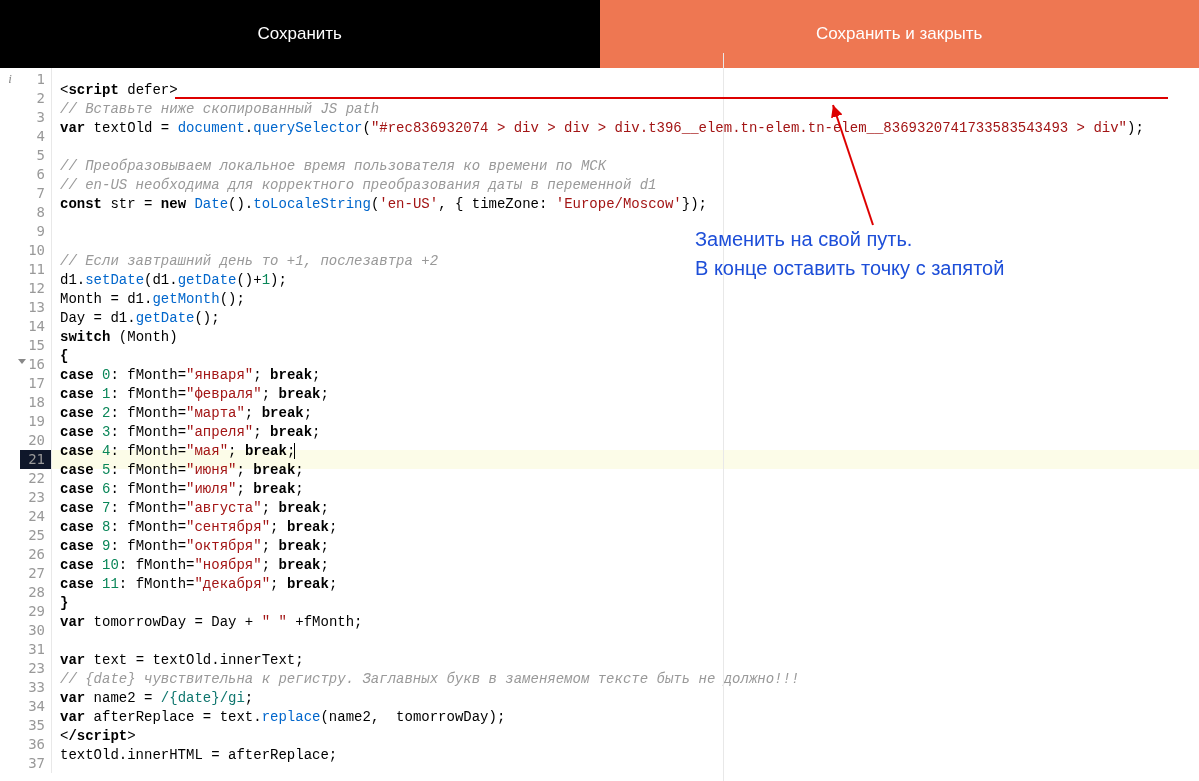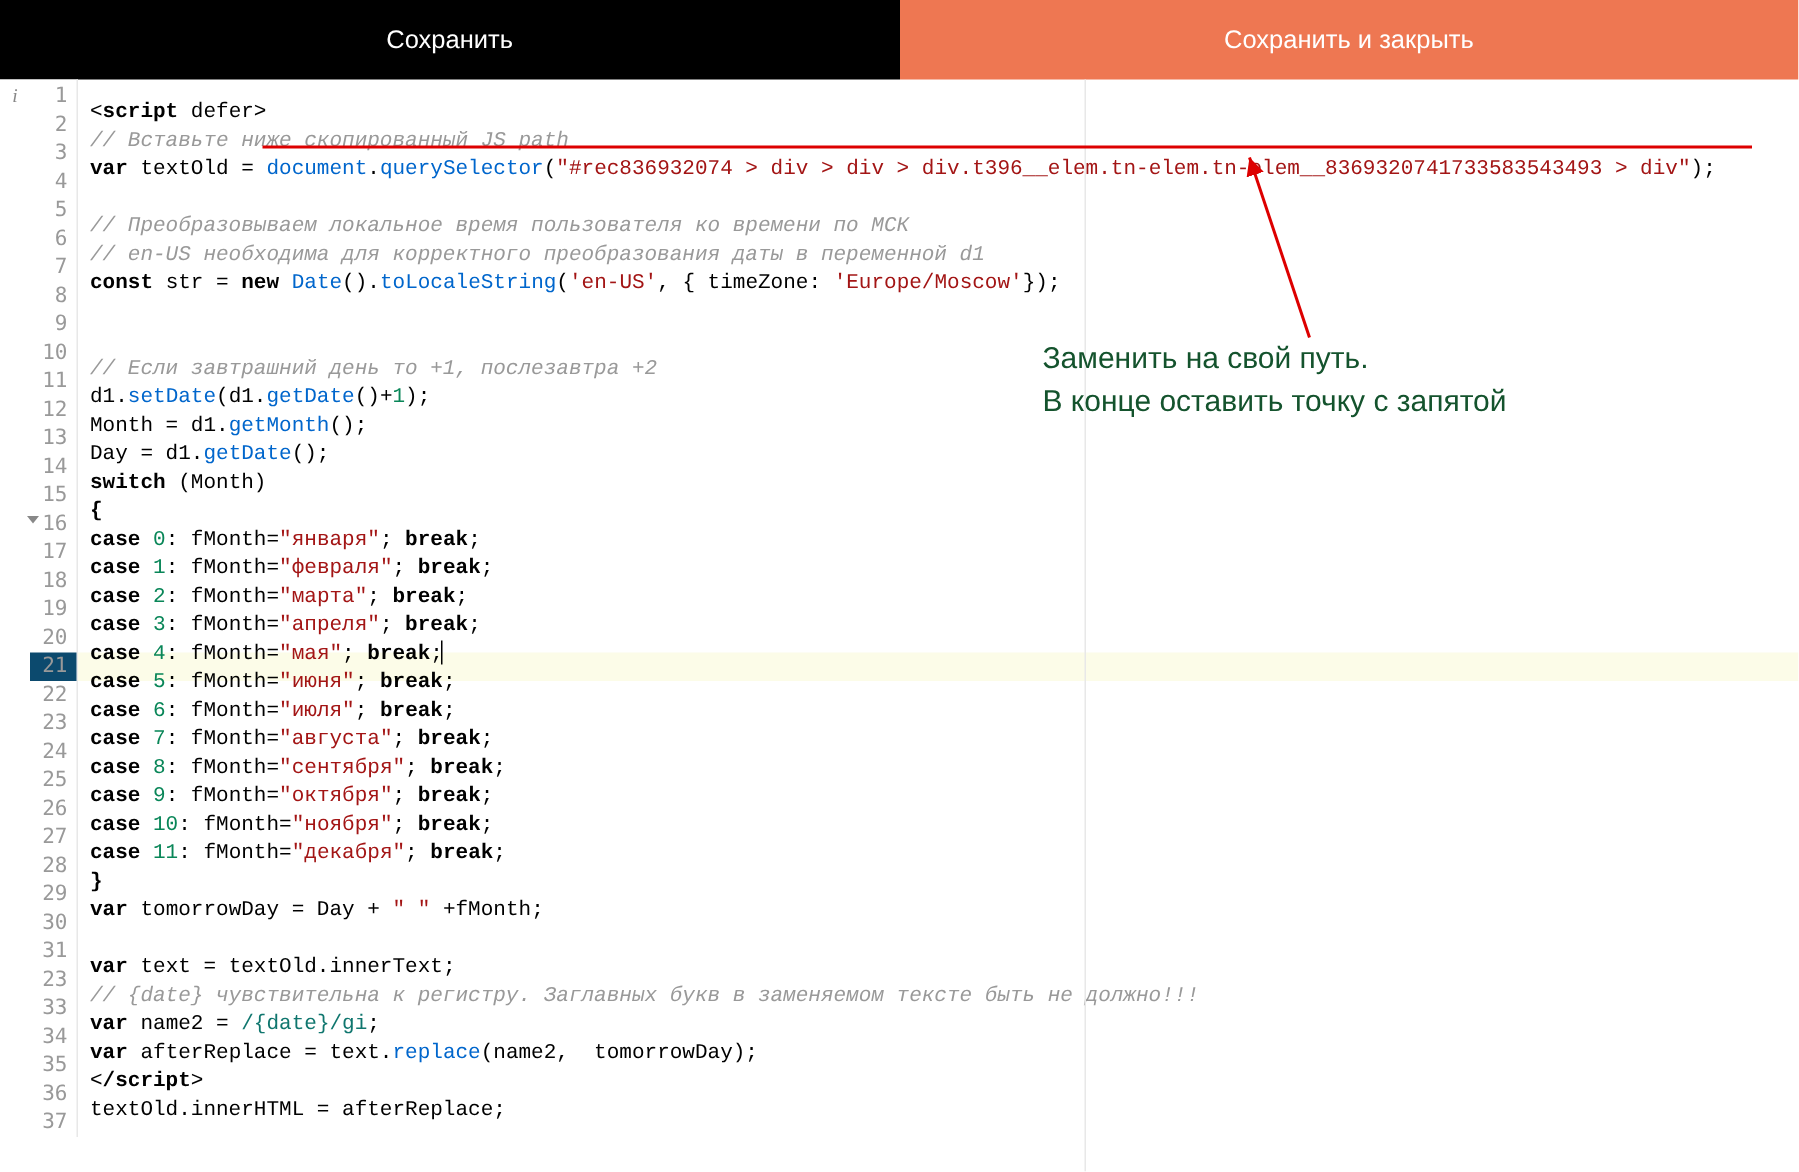--- a/index.html
+++ b/index.html
@@ -1,42 +1,42 @@
 <!DOCTYPE html>
 <html><head>
 <meta charset="utf-8">
 <style>
 * { margin:0; padding:0; box-sizing:border-box; }
 body { font-family: "Consolas","Courier New",monospace; font-size:14px; background:#fff; color:#000; width:1199px; height:781px; overflow:hidden; position:relative; }
-.toolbar { display:flex; height:53px; }
+.toolbar { display:flex; height:68px; }
 .btn { flex:1; display:flex; align-items:center; justify-content:center; font-family:"Segoe UI","Helvetica Neue",Arial,sans-serif; font-size:17px; font-weight:400; cursor:pointer; }
 .btn-save { background:#000; color:#fff; }
 .btn-close { background:#ee7752; color:#fff; }
 .editor { display:flex; position:relative; }
 .info-col { width:20px; background:#fff; font-style:italic; font-family:Georgia,serif; color:#888; text-align:center; padding-top:3px; font-size:13px; }
 .gutter { width:32px; background:#fff; color:#999; font-family:"Consolas",monospace; font-size:14px; text-align:right; padding-top:2px; border-right:1px solid #e8e8e8; }
 .gutter div { height:19px; line-height:19px; padding-right:6px; position:relative; }
-.gutter .gline21 { background:#0c4a6e; }
+.gutter .gline21 { background:#0f172a; }
 .fold { position:absolute; left:-2px; top:4px; width:0; height:0; border-left:4px solid transparent; border-right:4px solid transparent; border-top:5px solid #888; }
 .code { flex:1; padding-top:13px; padding-left:8px; position:relative; }
 .line { height:19px; line-height:19px; white-space:pre; }
 .line21bg { background:#fcfce8; position:absolute; left:0; right:0; height:19px; top:382px; z-index:-1; }
 .right-edge { position:absolute; right:475px; top:53px; bottom:0; width:1px; background:#e8e8e8; }
 
 .kw { color:#000; font-weight:bold; }
 .cm { color:#999; font-style:italic; }
 .fn { color:#06c; }
 .str { color:#a31515; }
 .num { color:#098658; }
 .pn { color:#000; }
 .re { color:#0f766e; }
 
 .anno-underline { position:absolute; left:175px; top:97px; width:993px; height:2px; background:#d00; }
 .anno-arrow { position:absolute; left:828px; top:100px; }
-.anno-text { position:absolute; left:695px; top:225px; font-family:"Segoe UI",Arial,sans-serif; font-size:20px; color:#14532d; line-height:1.45; }
+.anno-text { position:absolute; left:695px; top:225px; font-family:"Segoe UI",Arial,sans-serif; font-size:20px; color:#1d4ed8; line-height:1.45; }
 .cursor { display:inline-block; width:1px; height:16px; background:#000; vertical-align:middle; margin-left:-1px; }
 </style>
 </head>
 <body>
 
 <div class="toolbar">
   <div class="btn btn-save">Сохранить</div>
   <div class="btn btn-close">Сохранить и закрыть</div>
 </div>
 

